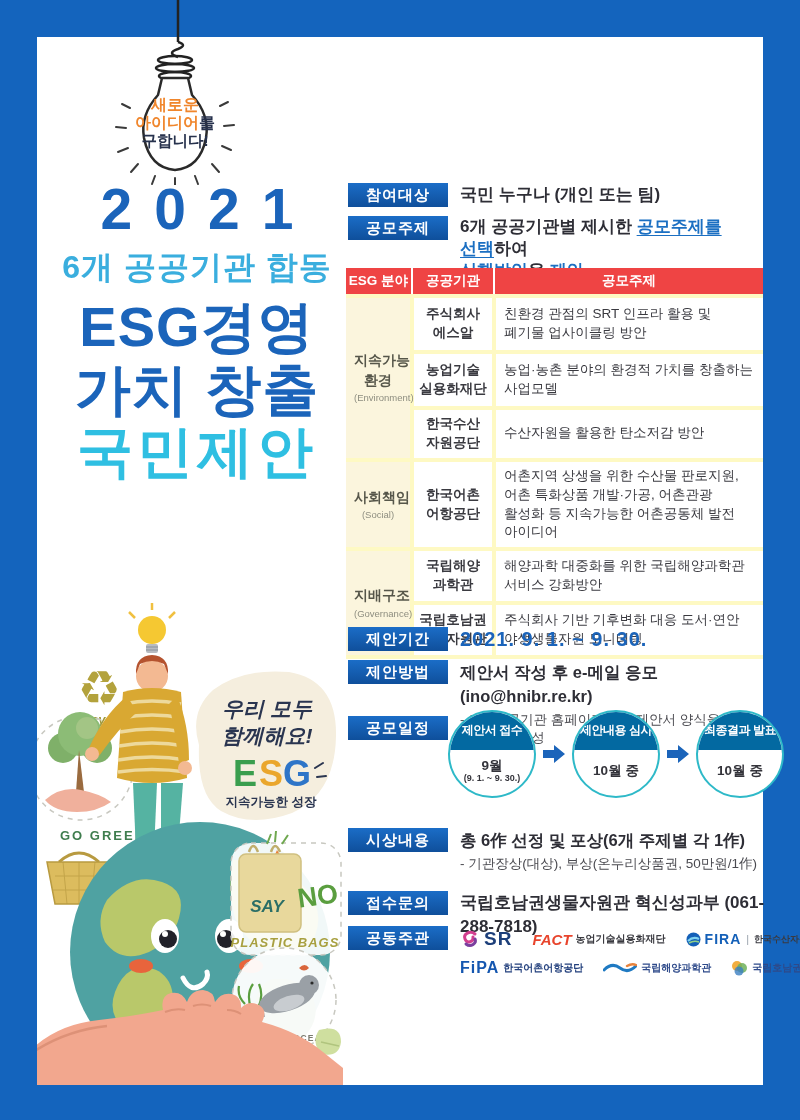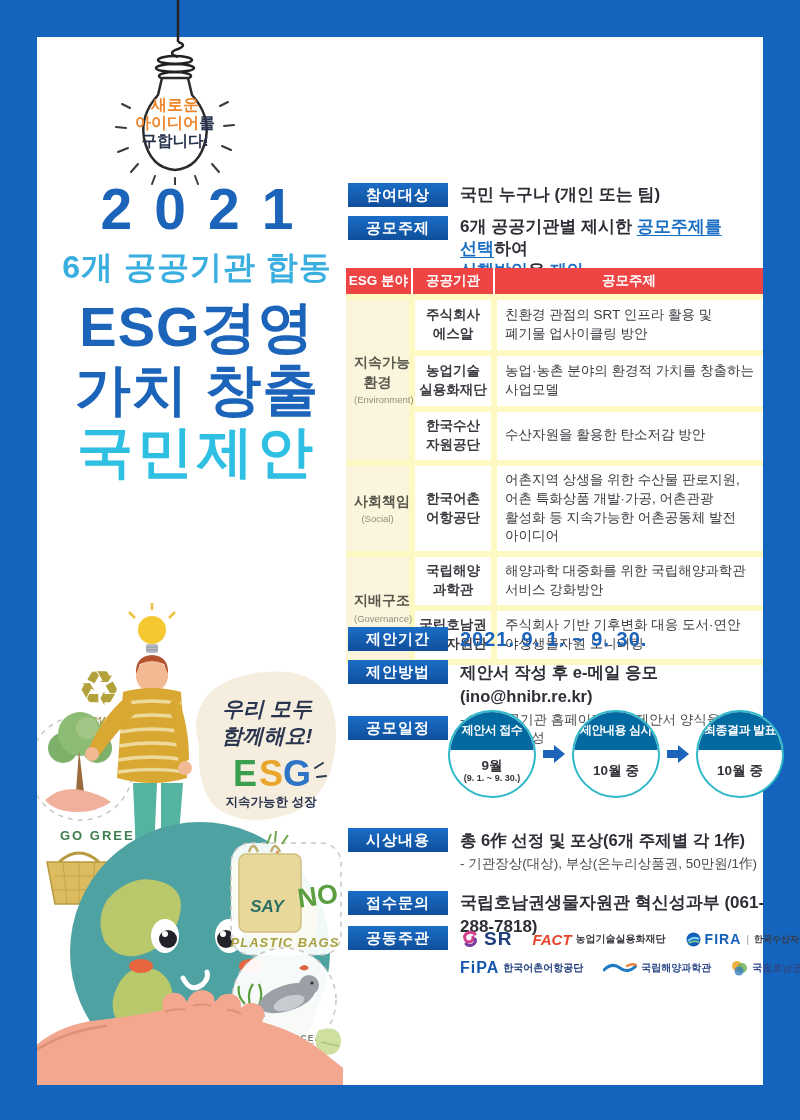--- a/index.html
+++ b/index.html
@@ -29,21 +29,21 @@
   .v-rich{font-size:17px;font-weight:bold;color:#2e2e36;line-height:22px;}
   .v-link{color:#1b6fc2;text-decoration:underline;text-underline-offset:3px;}
   .v-date{font-size:20px;font-weight:bold;color:#1b64ba;line-height:24px;letter-spacing:1px;}
   .v-sub{font-size:13.5px;font-weight:normal;color:#4a4a50;margin-top:3px;line-height:1.35;}
 
   
   .topics{position:absolute;left:346px;top:268px;width:417px;border-collapse:collapse;table-layout:fixed;
     font-size:13.5px;color:#3a3a40;z-index:3;border-bottom:3px solid #4b4b4b;}
   .topics th{background:#ef4444;color:#fff;height:26px;font-size:13.5px;font-weight:bold;padding:0;}
   .topics th + th{border-left:2px solid #fff;}
-  .topics td{border:6px solid #fef9c3;padding:5px 8px;vertical-align:middle;word-break:keep-all;line-height:1.4;}
+  .topics td{border:4px solid #fef9c3;padding:5px 8px;vertical-align:middle;word-break:keep-all;line-height:1.4;}
   .topics tr td:first-child{border-left:none;}
   .topics tr td:last-child{border-right:none;}
   .group-cell{background:#fbf5dd;text-align:center;font-weight:bold;color:#56564a;font-size:14px;line-height:1.25;}
   .group-sub{display:block;font-size:9.5px;font-weight:normal;color:#8e8e80;margin-top:1px;}
   .org-cell{text-align:center;font-weight:bold;padding:5px 4px !important;}
 
   
   .steps{position:absolute;left:448px;top:710px;display:flex;align-items:center;gap:7px;z-index:3;}
   .step-circle{width:88px;height:88px;border-radius:50%;border:2px solid #2eb9c8;background:#fff;
     overflow:hidden;display:flex;flex-direction:column;box-sizing:border-box;}

